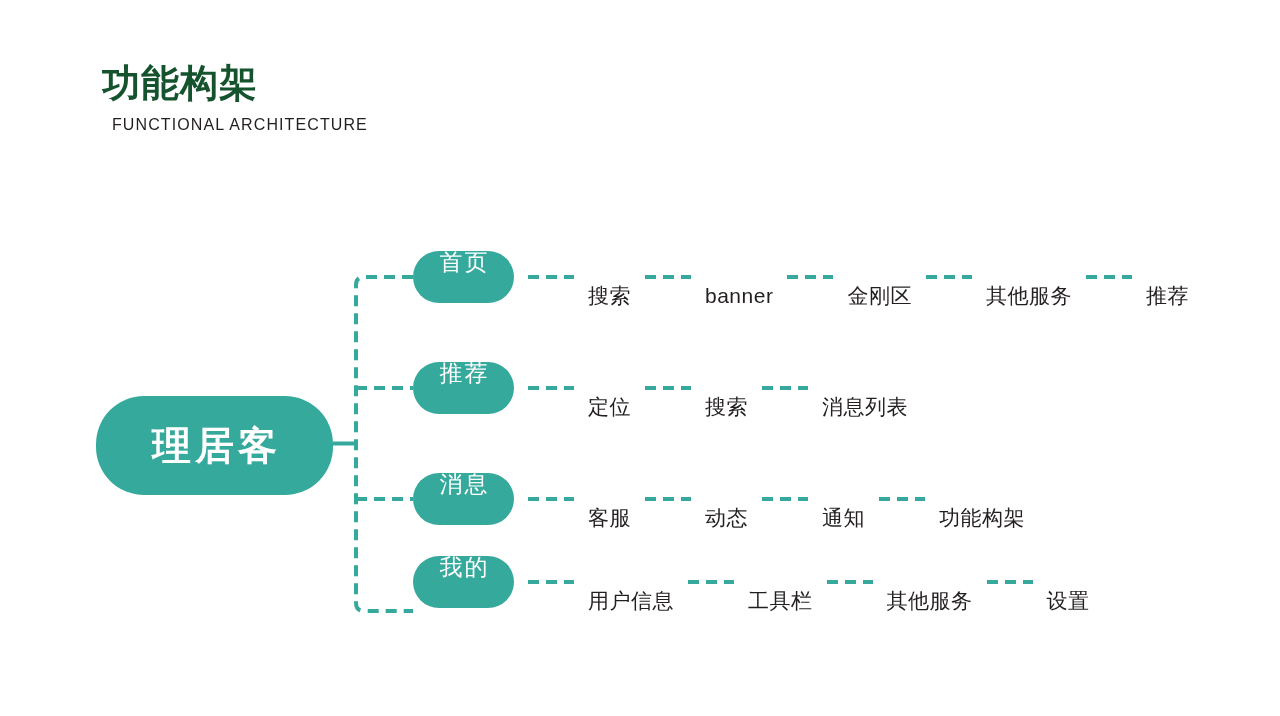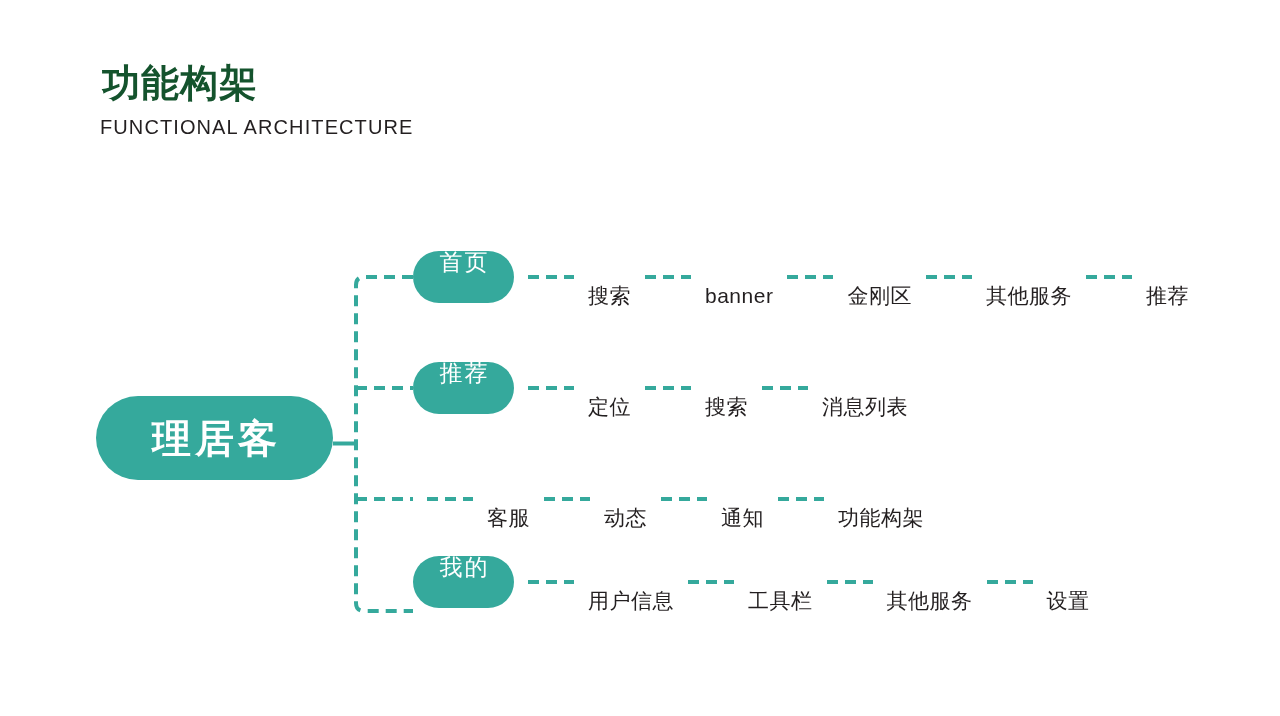--- a/index.html
+++ b/index.html
@@ -25,25 +25,25 @@
   #page-title {
     font-size: 38px;
     font-weight: bold;
     letter-spacing: 1px;
     line-height: 1.15;
     color: #14532d;
     margin: 10px;
     white-space: nowrap;
   }
   #page-subtitle {
-    font-size: 20px;
+    font-size: 16px;
     font-weight: normal;
     letter-spacing: 1.1px;
     color: #231f20;
-    margin: 9px 0 0 8px;
+    margin: 9px 0 0 20px;
     white-space: nowrap;
   }
 
   
   #diagram {
     position: absolute;
     left: 0;
     top: 0;
     width: 1280px;
     height: 716px;
@@ -56,21 +56,21 @@
     height: 716px;
     pointer-events: none;
   }
 
   
   #root-node {
     position: absolute;
     left: 96px;
     top: 396px;
     width: 237px;
-    height: 84px;
+    height: 99px;
     background: #35a99c;
     border-radius: 48px;
     display: flex;
     align-items: center;
     justify-content: center;
     box-sizing: border-box;
   }
   #root-node .node-label {
     color: #ffffff;
     font-size: 39px;
@@ -175,20 +175,23 @@
           <span class="node-label">推荐</span>
         </div>
         <div class="dash-link" style="width: 46px; margin-left: 14px; margin-right: 14px;"></div>
         <div class="leaf-label">定位</div>
         <div class="dash-link" style="width: 46px; margin-left: 14px; margin-right: 14px;"></div>
         <div class="leaf-label">搜索</div>
         <div class="dash-link" style="width: 46px; margin-left: 14px; margin-right: 14px;"></div>
         <div class="leaf-label">消息列表</div>
       </div>
       <div class="branch-row" style="top: 473px;">
+        <div class="branch-pill">
+          <span class="node-label">消息</span>
+        </div>
         <div class="dash-link" style="width: 46px; margin-left: 14px; margin-right: 14px;"></div>
         <div class="leaf-label">客服</div>
         <div class="dash-link" style="width: 46px; margin-left: 14px; margin-right: 14px;"></div>
         <div class="leaf-label">动态</div>
         <div class="dash-link" style="width: 46px; margin-left: 14px; margin-right: 14px;"></div>
         <div class="leaf-label">通知</div>
         <div class="dash-link" style="width: 46px; margin-left: 14px; margin-right: 14px;"></div>
         <div class="leaf-label">功能构架</div>
       </div>
       <div class="branch-row" style="top: 556px;">

